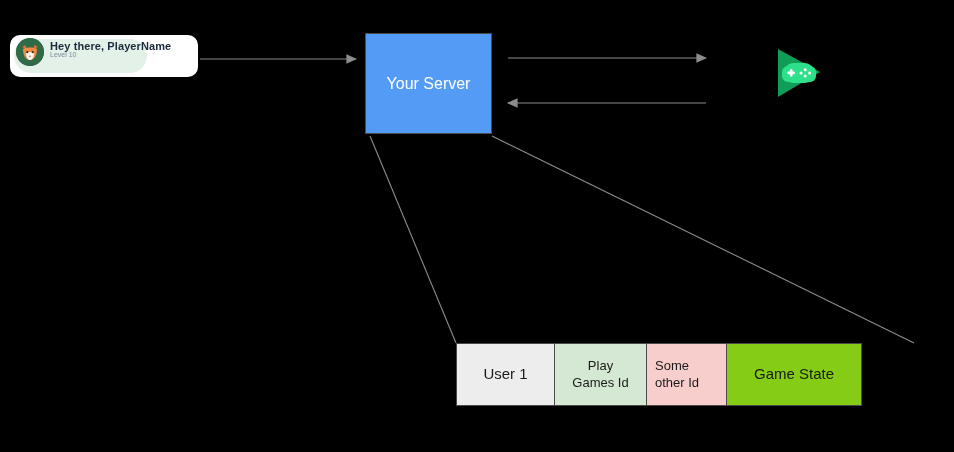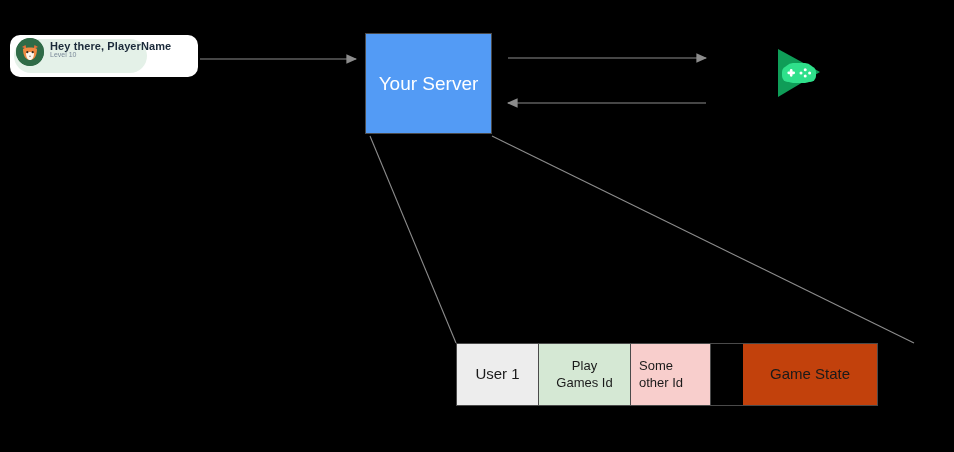--- a/index.html
+++ b/index.html
@@ -74,21 +74,21 @@
     height: 101px;
     background: #539bf5;
     border: 1px solid #4a4a4a;
     box-sizing: border-box;
     display: flex;
     align-items: center;
     justify-content: center;
   }
   #server-label {
     color: #ffffff;
-    font-size: 19px;
+    font-size: 16px;
   }
 
   
   #play-games-icon {
     position: absolute;
     left: 772px;
     top: 45px;
     width: 56px;
     height: 56px;
   }
@@ -187,19 +187,19 @@
     <line x1="508" y1="58" x2="706" y2="58" stroke="#8c8c8c" stroke-width="1.2" marker-end="url(#arrow-r)"></line>
 
     <line x1="706" y1="103" x2="508" y2="103" stroke="#8c8c8c" stroke-width="1.2" marker-end="url(#arrow-l)"></line>
 
     <line x1="370" y1="136" x2="456" y2="343" stroke="#8c8c8c" stroke-width="1.1"></line>
 
     <line x1="492" y1="136" x2="914" y2="343" stroke="#8c8c8c" stroke-width="1.1"></line>
   </svg>
 
   <div id="state-table">
-      <div class="cell center big" style="background: rgb(237, 237, 237); width: 82px;">User 1</div>
+      <div class="cell center big" style="background: rgb(237, 237, 237); width: 98px;">User 1</div>
       <div class="cell center" style="background: rgb(213, 232, 212); width: 92px;">Play<br>Games Id</div>
       <div class="cell left" style="background: rgb(248, 206, 204); width: 80px;">Some<br>other Id</div>
-      <div class="cell center big" style="background: #c2410c; width: 134px; margin-left: 32px;">Game State</div>
+      <div class="cell center big" style="background: #84cc16; width: 134px;">Game State</div>
     </div>
 
 </div>
 
 </body></html>

